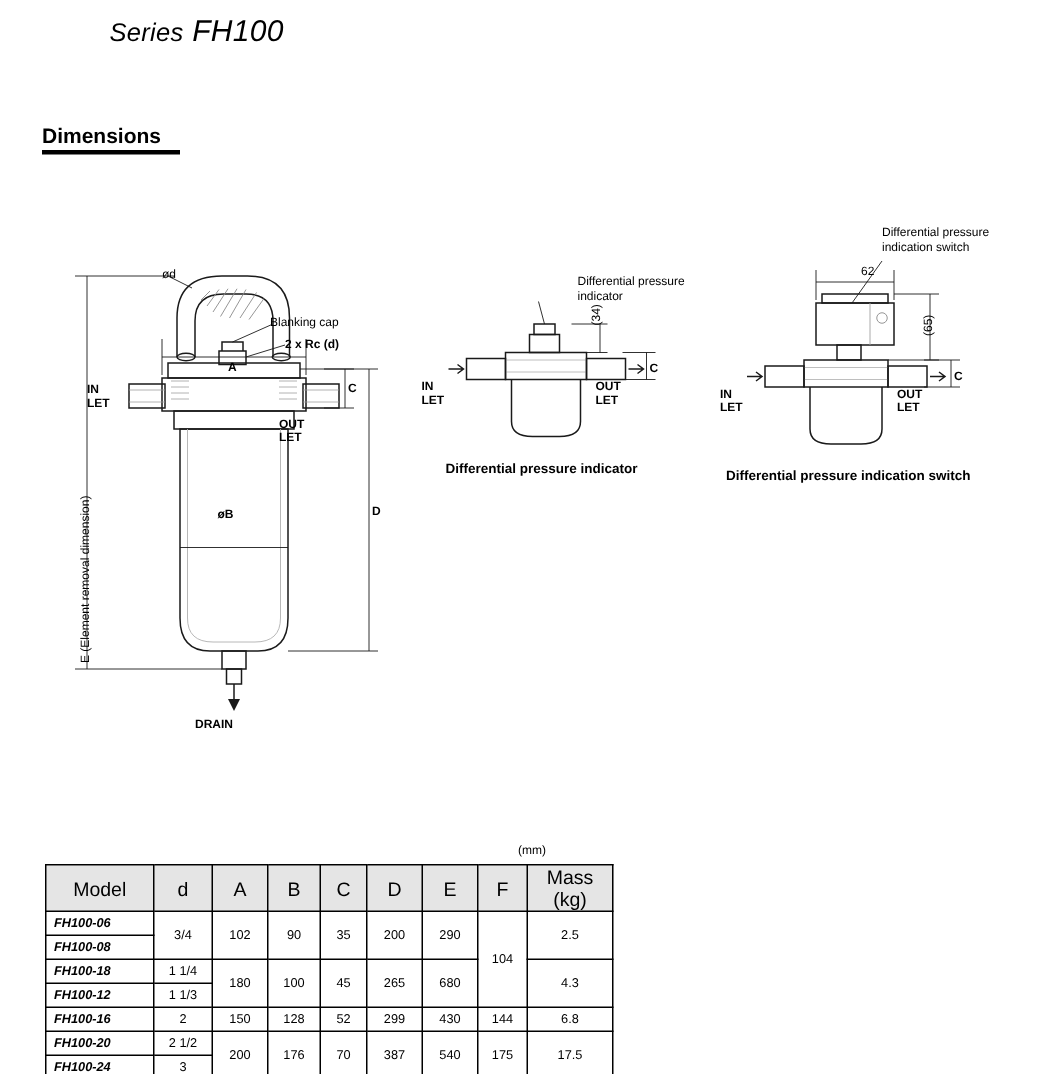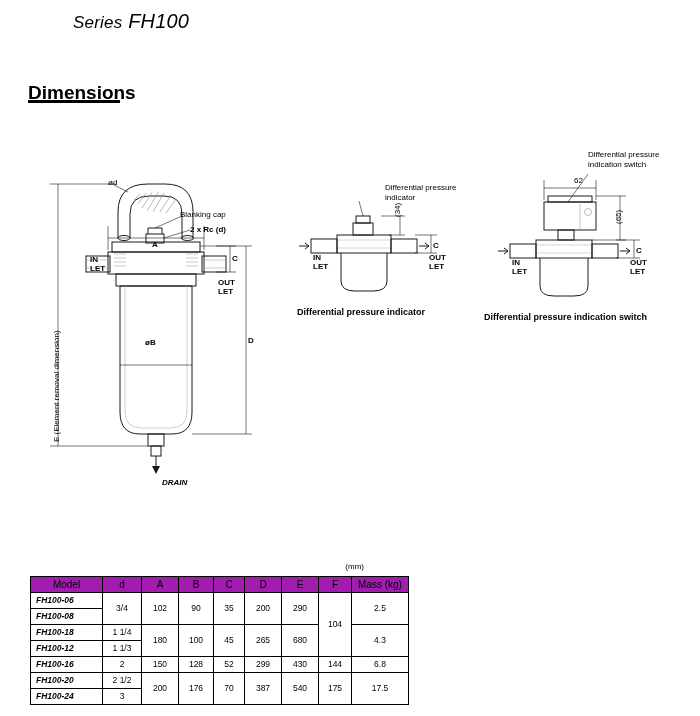--- a/index.html
+++ b/index.html
@@ -32,21 +32,21 @@
     letter-spacing: 0.2px;
     margin-left: 45px;
   }
   .series-title .series-word {
     font-size: 17px;
   }
   .section-title {
     position: absolute;
     left: 28px;
     top: 82px;
-    font-size: 19px;
+    font-size: 14px;
     font-weight: bold;
   }
   .section-rule {
     position: absolute;
     left: 28px;
     top: 100px;
     width: 92px;
     height: 3px;
     background: #000;
   }
@@ -58,21 +58,20 @@
     white-space: nowrap;
   }
   .dim-text.b {
     font-weight: bold;
   }
   .lbl-bold {
     position: absolute;
     font-size: 8px;
     font-weight: bold;
     white-space: nowrap;
-    margin-left: 32px;
   }
   .caption {
     position: absolute;
     font-size: 9px;
     font-weight: bold;
     white-space: nowrap;
   }
 
   
   .mm-note {
@@ -90,22 +89,22 @@
   }
   table.dims th, table.dims td {
     border: 1px solid #000;
     text-align: center;
     height: 15px;
     padding: 0 2px;
     font-weight: normal;
     line-height: 15px;
   }
   table.dims th {
-    font-size: 10px;
-    background: #a21caf;
+    font-size: 13px;
+    background: #e5e5e5;
   }
   table.dims td.model {
     text-align: left;
     font-weight: bold;
     padding-left: 5px;
     width: 64px;
     font-style: italic;
   }
   table.dims th.model-h { width: 64px; }
   .col-d { width: 34px; }
@@ -205,21 +204,21 @@
 
     <div class="dim-text" style="left:78px; top:28px;">ød</div>
     <div class="dim-text" style="left:150px; top:60px;">Blanking cap</div>
     <div class="dim-text b" style="left:160px; top:75px;">2 x Rc (d)</div>
     <div class="dim-text b" style="left:122px; top:90px;">A</div>
     <div class="dim-text b" style="left:202px; top:104px;">C</div>
     <div class="dim-text b" style="left:218px; top:186px;">D</div>
     <div class="dim-text b" style="left:115px; top:188px;">øB</div>
     <div class="lbl-bold" style="left:28px; top:105px; line-height:9px;">IN<br>LET</div>
     <div class="lbl-bold" style="left:156px; top:128px; line-height:9px;">OUT<br>LET</div>
-    <div class="lbl-bold" style="left:100px; top:328px;font-style:italic;">DRAIN</div>
+    <div class="lbl-bold" style="left:100px; top:328px;">DRAIN</div>
     <div class="dim-text" style="left:22px; top:292px; transform:rotate(-90deg); transform-origin:left top;">E (Element removal dimension)</div>
   </div>
 
   <div class="dr" style="left:285px; top:185px; width:175px; height:140px;">
     <svg width="175" height="140" viewBox="0 0 175 140">
       <g fill="none" stroke="#1a1a1a" stroke-width="1">
 
         <rect x="68" y="38" width="20" height="12"></rect>
         <rect x="71" y="31" width="14" height="7"></rect>
 

